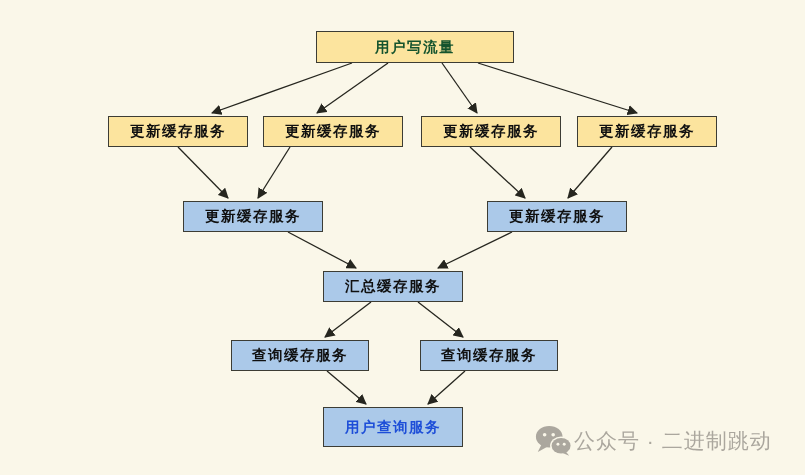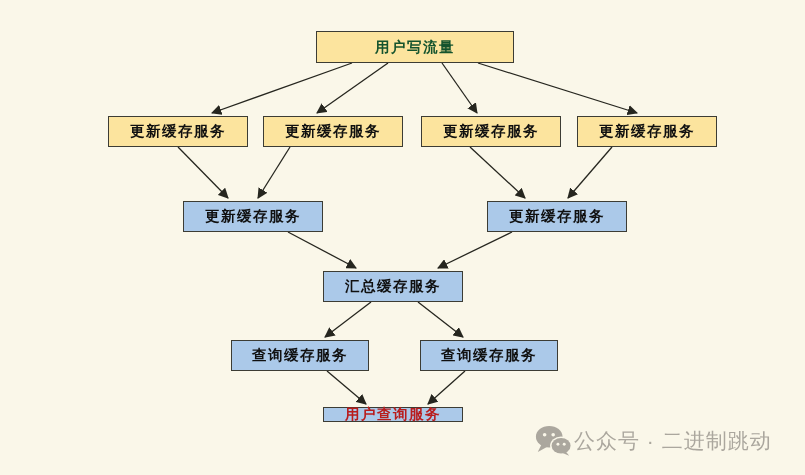--- a/index.html
+++ b/index.html
@@ -71,21 +71,21 @@
       <div class="node" style="left: 316px; top: 31px; width: 198px; height: 32px; background: rgb(252, 228, 158); border-color: rgb(60, 60, 52); color: #14532d;">用户写流量</div>
       <div class="node" style="left: 108px; top: 116px; width: 140px; height: 31px; background: rgb(252, 228, 158); border-color: rgb(60, 60, 52); color: rgb(16, 16, 16);">更新缓存服务</div>
       <div class="node" style="left: 263px; top: 116px; width: 140px; height: 31px; background: rgb(252, 228, 158); border-color: rgb(60, 60, 52); color: rgb(16, 16, 16);">更新缓存服务</div>
       <div class="node" style="left: 421px; top: 116px; width: 140px; height: 31px; background: rgb(252, 228, 158); border-color: rgb(60, 60, 52); color: rgb(16, 16, 16);">更新缓存服务</div>
       <div class="node" style="left: 577px; top: 116px; width: 140px; height: 31px; background: rgb(252, 228, 158); border-color: rgb(60, 60, 52); color: rgb(16, 16, 16);">更新缓存服务</div>
       <div class="node" style="left: 183px; top: 201px; width: 140px; height: 31px; background: rgb(171, 201, 233); border-color: rgb(60, 60, 52); color: rgb(16, 16, 16);">更新缓存服务</div>
       <div class="node" style="left: 487px; top: 201px; width: 140px; height: 31px; background: rgb(171, 201, 233); border-color: rgb(60, 60, 52); color: rgb(16, 16, 16);">更新缓存服务</div>
       <div class="node" style="left: 323px; top: 271px; width: 140px; height: 31px; background: rgb(171, 201, 233); border-color: rgb(60, 60, 52); color: rgb(16, 16, 16);">汇总缓存服务</div>
       <div class="node" style="left: 231px; top: 340px; width: 138px; height: 31px; background: rgb(171, 201, 233); border-color: rgb(60, 60, 52); color: rgb(16, 16, 16);">查询缓存服务</div>
       <div class="node" style="left: 420px; top: 340px; width: 138px; height: 31px; background: rgb(171, 201, 233); border-color: rgb(60, 60, 52); color: rgb(16, 16, 16);">查询缓存服务</div>
-      <div class="node" style="left: 323px; top: 407px; width: 140px; height: 15px; background: rgb(171, 201, 233); border-color: rgb(60, 60, 52); color: #b91c1c;">用户查询服务</div>
+      <div class="node" style="left: 323px; top: 407px; width: 140px; height: 40px; background: rgb(171, 201, 233); border-color: rgb(60, 60, 52); color: #1d4ed8;">用户查询服务</div>
     </div>
 
   <div class="watermark" style="color: rgb(171, 167, 158);">
     <svg class="wm-icon" width="38" height="33" viewBox="0 0 40 34">
 
       <ellipse cx="16" cy="13" rx="14" ry="11.3" fill="currentColor"></ellipse>
       <polygon points="8,21 4,29 14,23.5" fill="currentColor"></polygon>
 
       <ellipse cx="28.5" cy="22.5" rx="11.6" ry="9.6" class="bg-fill" fill="#faf7e9"></ellipse>
 

